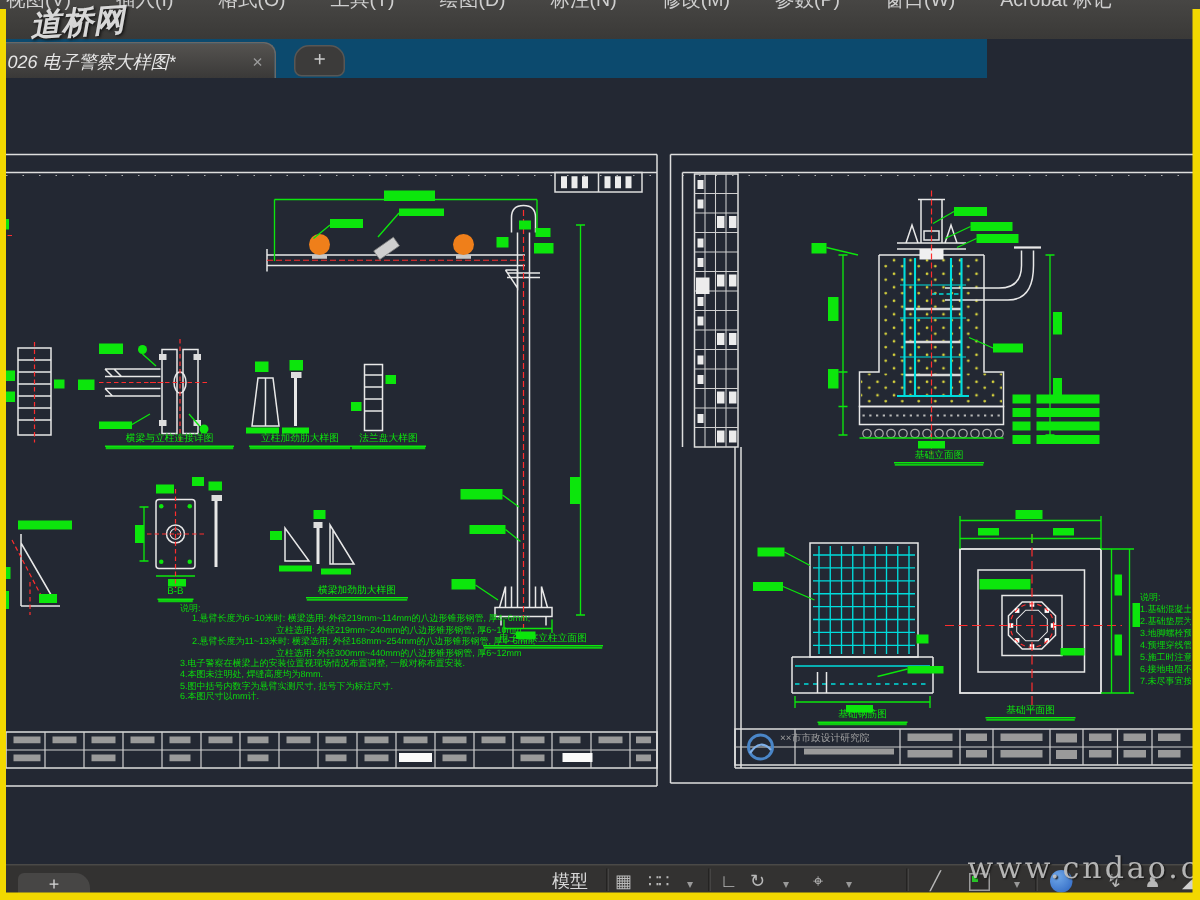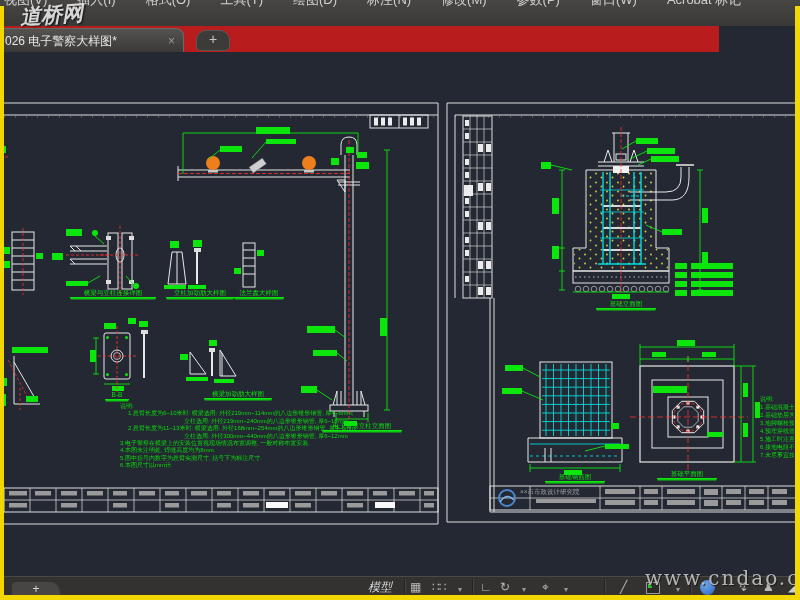--- a/index.html
+++ b/index.html
@@ -3,22 +3,22 @@
 <meta charset="utf-8">
 <style>
   html,body{margin:0;padding:0;background:#000;}
   #screen{position:relative;width:800px;height:600px;overflow:hidden;background:#232833;
           font-family:"Liberation Sans",sans-serif;}
   
   .menubar{position:absolute;left:0;top:0;width:800px;height:26px;overflow:hidden;
            background:linear-gradient(#474644,#3a3937);}
   .menu-items{display:flex;gap:30px;padding-left:4px;transform:translateY(-13px);
               font-size:13px;line-height:26px;color:#cfcfcf;white-space:nowrap;}
-  .tabbar{position:absolute;left:0;top:26px;width:719px;height:26px;background:#b91c1c;
-          border-bottom:1px solid #1d1c1b;}
+  .tabbar{position:absolute;left:0;top:26px;width:658px;height:26px;background:#0c4a6e;
+          border-bottom:1px solid #1d1c1b;font-style:italic;}
   .doc-tab{position:absolute;left:-8px;top:2px;width:192px;height:24px;
            background:linear-gradient(#555350,#3a3938);border:1px solid #6a6866;border-bottom:none;
            border-radius:8px 8px 0 0;color:#e6e6e6;font-size:12px;line-height:24px;
            padding-left:12px;box-sizing:border-box;white-space:nowrap;}
   .doc-tab .close{position:absolute;right:8px;top:0;color:#9a9a9a;font-size:12px;}
   .newtab{position:absolute;left:196px;top:4px;width:32px;height:19px;background:#3c3b3a;
           border:1px solid #585755;border-radius:10px 10px 5px 5px;color:#c8c8c8;
           text-align:center;font-size:14px;line-height:17px;}
   .wm-top{position:absolute;left:20px;top:1px;z-index:30;font-family:"DejaVu Serif",serif;
           font-style:italic;font-weight:bold;font-size:21px;color:rgba(235,235,235,.9);
@@ -481,21 +481,21 @@
       <div>5.施工时注意预留管线;</div>
       <div>6.接地电阻不大于4Ω;</div>
       <div>7.未尽事宜按规范执行.</div>
     </div>
 
     <div class="orgtext" style="left:520px;top:436px;">××市市政设计研究院</div>
   </div>
 
   <div class="statusbar">
     <div class="layout-plus">+</div>
-    <div class="sb" style="left:368px;color:#d8d8d8;font-style:italic;">模型</div>
+    <div class="sb" style="left:368px;color:#d8d8d8;">模型</div>
     <div class="sb-sep" style="left:404px;"></div>
     <div class="sb" style="left:410px;">▦</div>
     <div class="sb" style="left:432px;letter-spacing:-1px;">∷∷</div>
     <div class="sb caret" style="left:458px;top:5px;">▾</div>
     <div class="sb-sep" style="left:472px;"></div>
     <div class="sb" style="left:480px;">∟</div>
     <div class="sb" style="left:500px;">↻</div>
     <div class="sb caret" style="left:522px;top:5px;">▾</div>
     <div class="sb" style="left:542px;">⌖</div>
     <div class="sb caret" style="left:564px;top:5px;">▾</div>

